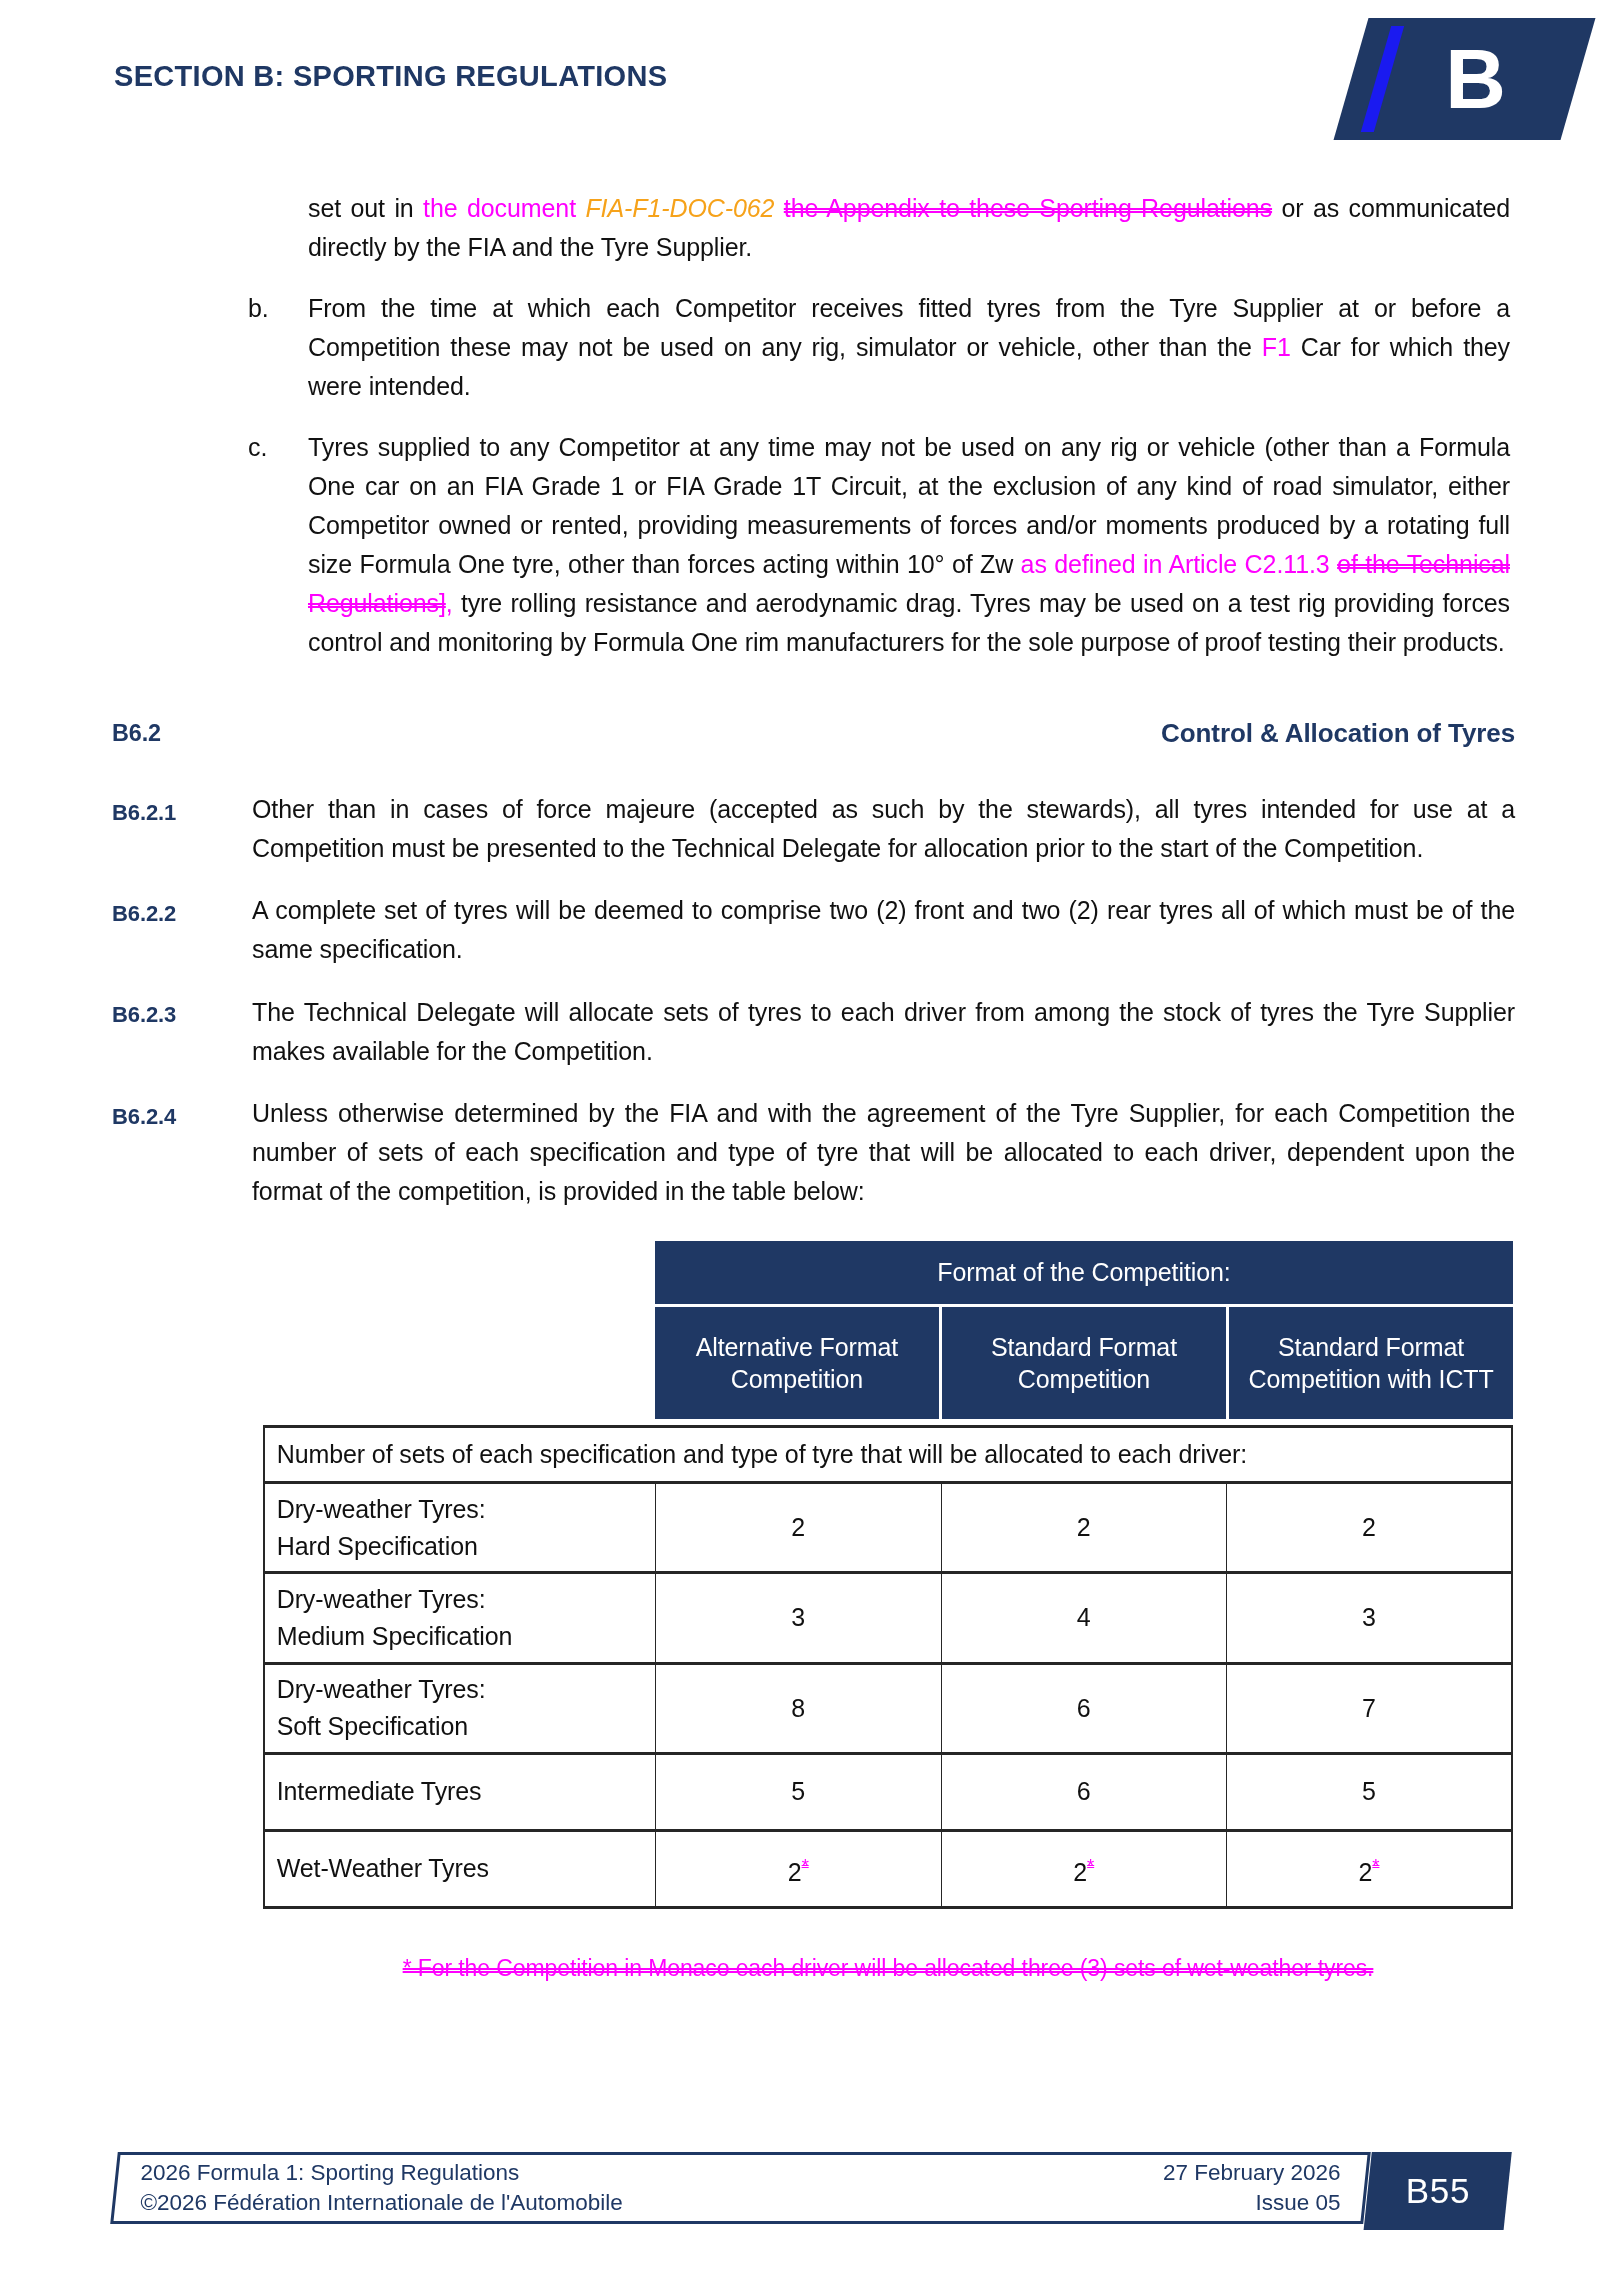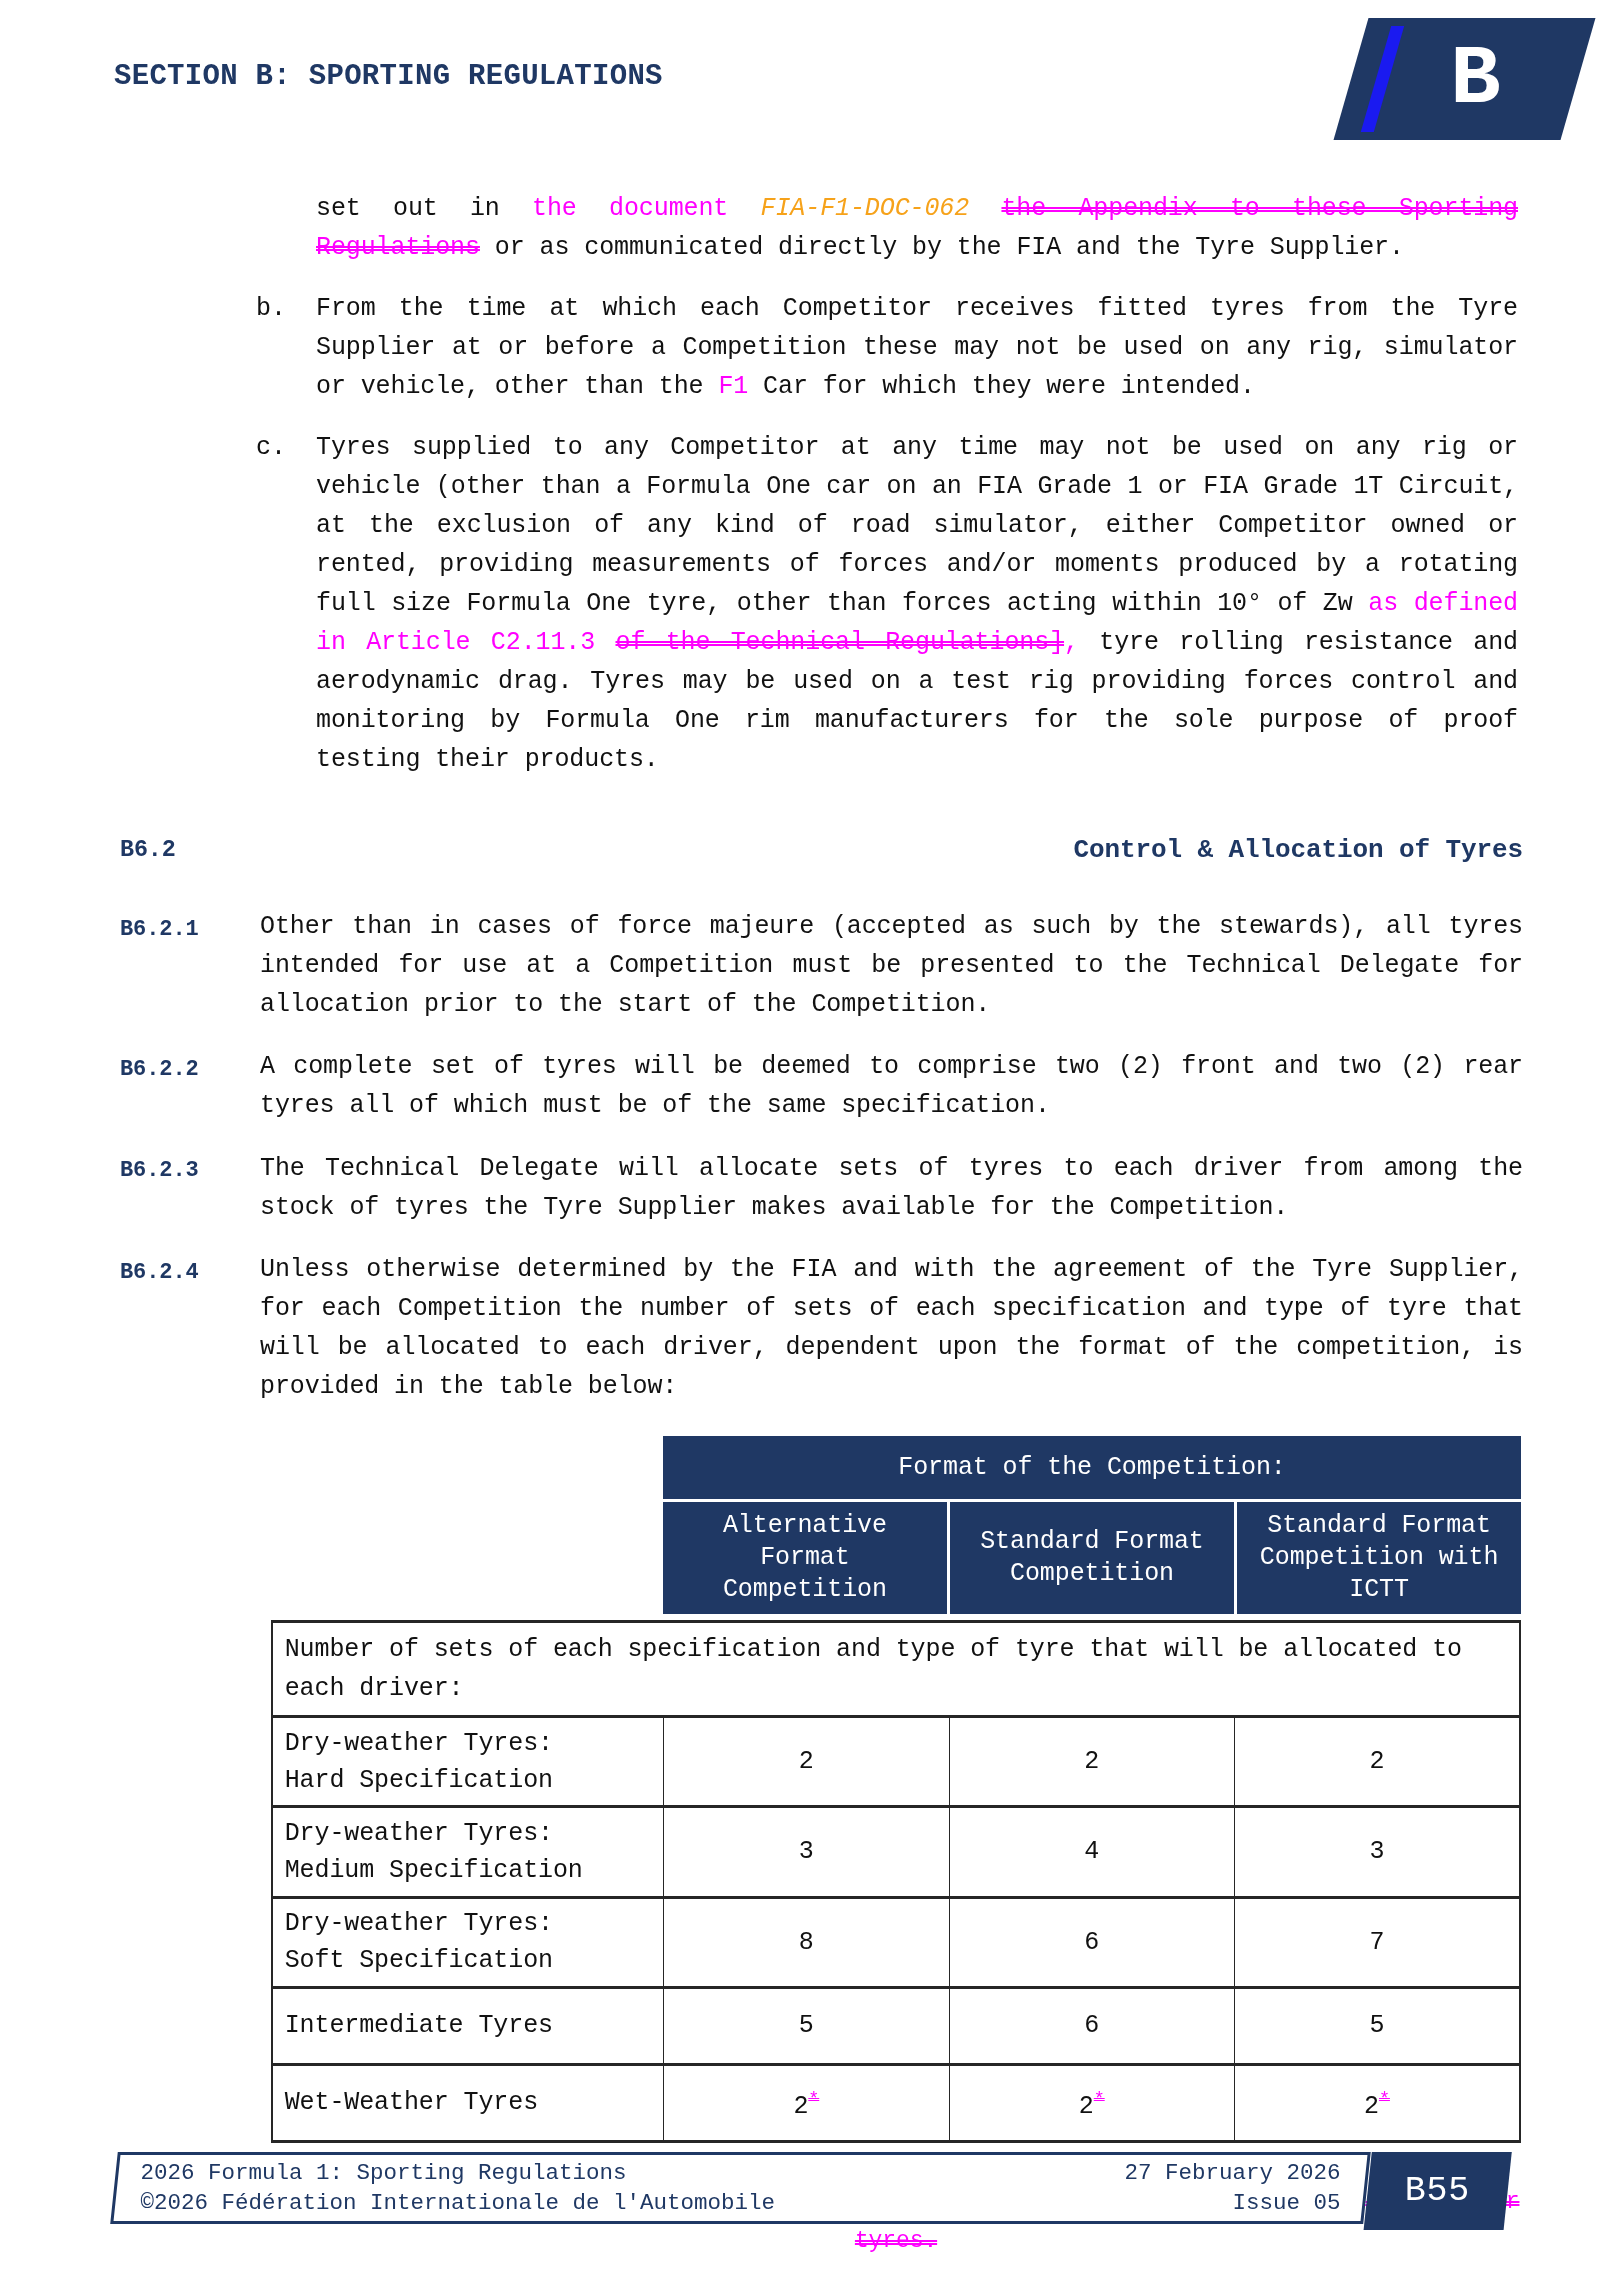--- a/index.html
+++ b/index.html
@@ -1,38 +1,38 @@
 <!DOCTYPE html>
 <html style="font-size:13.4px"><head>
 <meta charset="utf-8">
 <style>
   html,body{margin:0;padding:0;background:#e8e8e8;}
   .page{
     position:relative; width:1622px; height:2295px; background:#ffffff;
-    font-family:Liberation Mono, monospace; color:#111; overflow:hidden;
+    font-family:Liberation Sans, sans-serif; color:#111; overflow:hidden;
     margin:0 auto;
   }
   
   .page-title{
     position:absolute; left:114px; top:60px; margin:0;
     font-size:29px; font-weight:bold; color:#1f3864; letter-spacing:0.3px;
   }
   .sec-badge{
     position:absolute; left:1351px; top:18.4px; width:227px; height:122px;
     background:#1f3864; transform:skewX(-16deg);
   }
   .sec-badge .slash{
     position:absolute; left:25px; top:8.4px; bottom:8.4px; width:13.4px; background:#1a1af0;
   }
   .sec-badge .letter{
     position:absolute; inset:0; display:flex; align-items:center; justify-content:center;
     transform:skewX(16deg); color:#fff; font-size:84px; font-weight:bold; padding-left:22px;
   }
   
-  .main{position:absolute; left:120px; top:189px; width:1403px; font-size:25px; line-height:39px; letter-spacing:-0.1px;}
+  .main{position:absolute; left:112px; top:189px; width:1403px; font-size:25px; line-height:39px; letter-spacing:-0.1px;}
   .para{margin:0 0 22px 196px; width:1202px; text-align:justify;}
   .abc{display:flex; margin:0 0 22px 0;}
   .abc-letter{flex:none; margin-left:136px; width:60px;}
   .abc-text{width:1202px; text-align:justify; margin:0;}
   .sec-head{display:flex; margin:52px 0 37px 0;justify-content:space-between;}
   .sec-num{flex:none; width:140px; font-weight:bold; color:#1f3864; font-size:23.4px;}
   .sec-title{margin:0; font-size:26px; font-weight:bold; color:#1f3864;}
   .article{display:flex; margin:0 0 23.4px 0;}
   .art-num{flex:none; width:140px; font-weight:bold; color:#1f3864; font-size:22px; padding-top:2.5px;}
   .art-text{width:1263px; text-align:justify; margin:0;}

